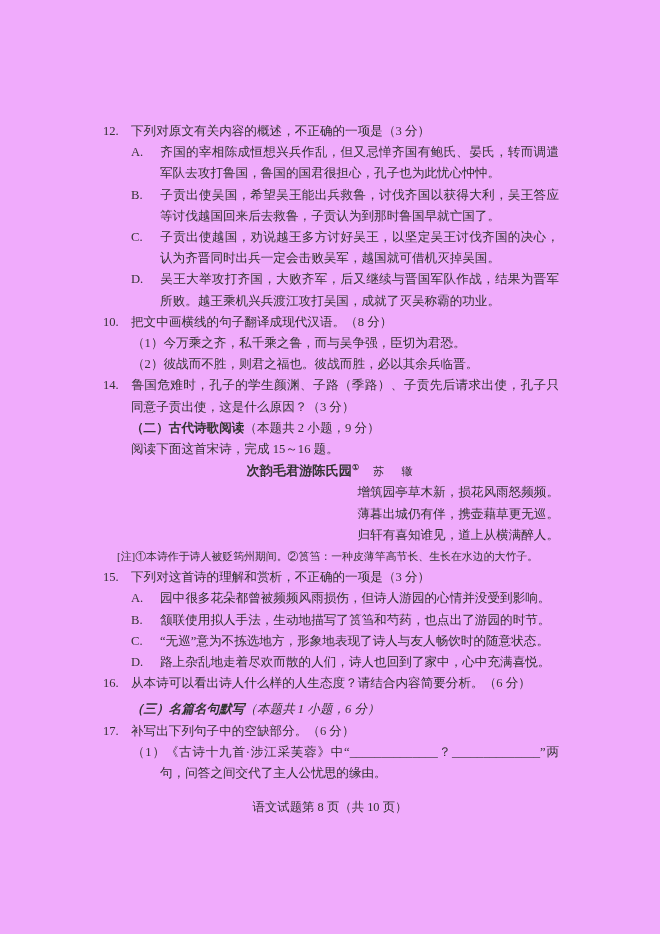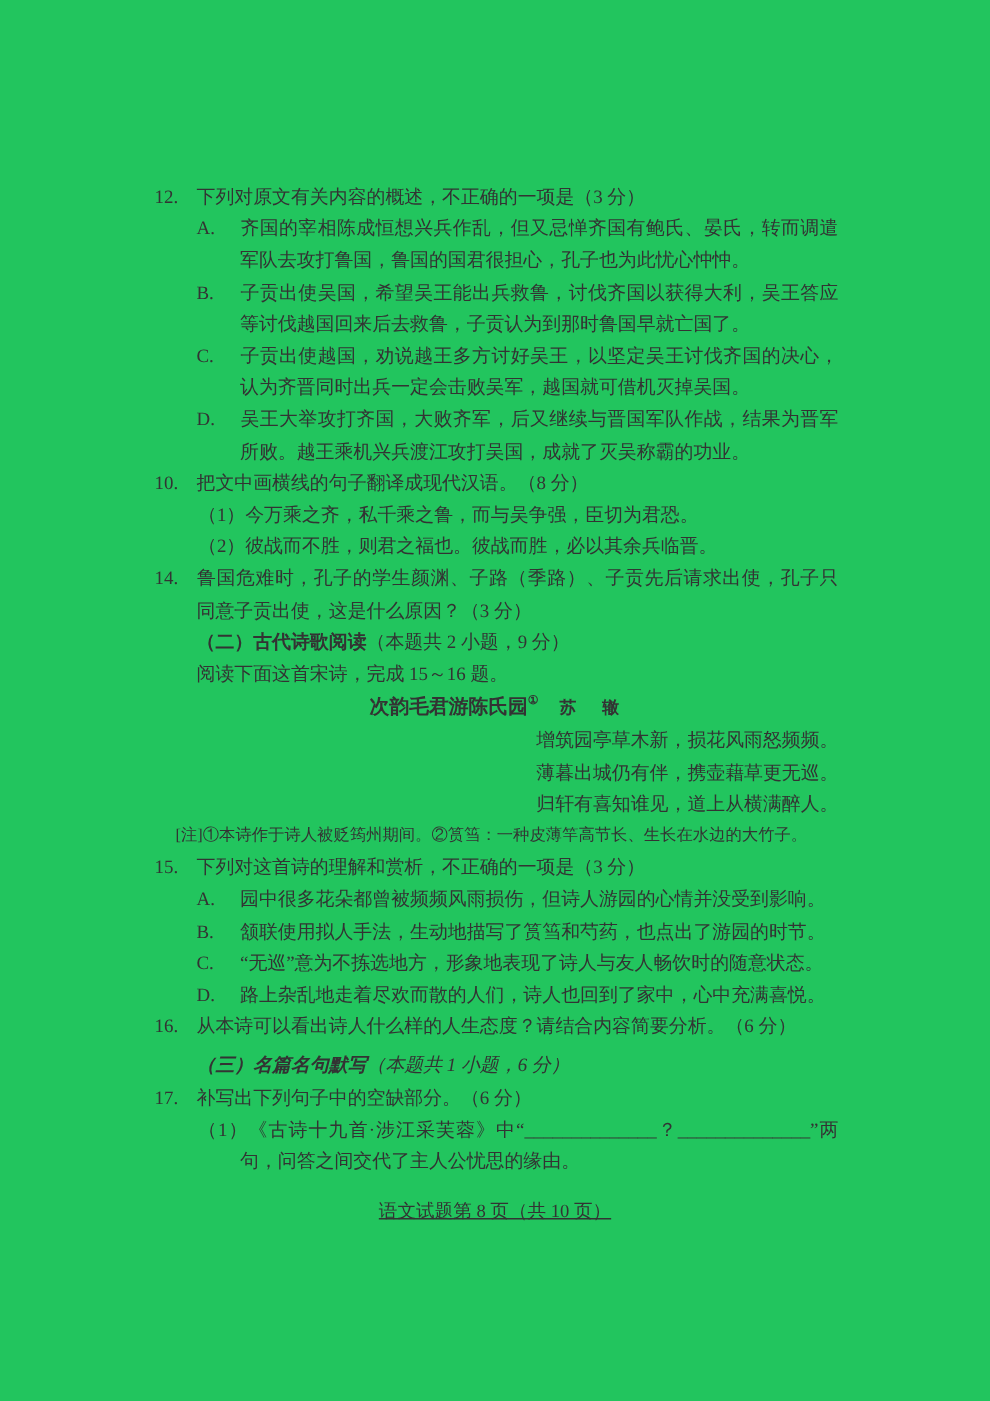--- a/index.html
+++ b/index.html
@@ -5,21 +5,21 @@
   * { margin: 0; padding: 0; box-sizing: border-box; }
   html, body { width: 660px; background: #fdfdfc; }
   body {
     font-family: "Liberation Serif", "DejaVu Serif", serif;
     color: #333333;
   }
   .page {
     position: relative;
     width: 660px;
     height: 934px;
-    background: #22c55e;
+    background: #f0abfc;
     overflow: hidden;
   }
   .content {
     position: absolute;
     left: 103px;
     top: 121px;
     width: 456px;
     font-size: 12.6px;
     line-height: 21.2px;
     text-align: justify;
@@ -33,35 +33,34 @@
   .opt .lbl { display: inline-block; width: 29px; text-indent: 0; }
   
   .sub { padding-left: 57px; text-indent: -28px; }
   
   .sec { padding-left: 28px; }
   .sec .sec-title { font-weight: bold; }
   .intro { padding-left: 28px; }
   
   .poem-title { text-align: center; font-weight: bold; font-size: 13.2px; }
   .poem-title .author {
-    font-weight: bold; font-size: 11.2px;
+    font-weight: normal; font-size: 11.2px;
     margin-left: 14px; letter-spacing: 3px;
   }
   .poem-line { text-align: right; }
   sup { font-size: 8px; vertical-align: super; line-height: 0; }
   .note { margin-left: 14px; font-size: 10.9px; text-align: left; white-space: nowrap; }
   .gap-before { margin-top: 5px; font-style: italic; }
   .footer {
     position: absolute;
     left: 0; top: 799px;
     width: 660px;
     text-align: center;
     font-size: 12.4px;
     color: #333333;
-    text-decoration: underline;
   }
 </style>
 </head>
 <body>
 
 <div class="page">
   <div class="content">
 
     <p class="q"><span class="num">12.</span><span>下列对原文有关内容的概述，不正确的一项是（3 分）</span></p>
     <p class="opt"><span class="lbl">A.</span><span>齐国的宰相陈成恒想兴兵作乱，但又忌惮齐国有鲍氏、晏氏，转而调遣军队去攻打鲁国，鲁国的国君很担心，孔子也为此忧心忡忡。</span></p>

